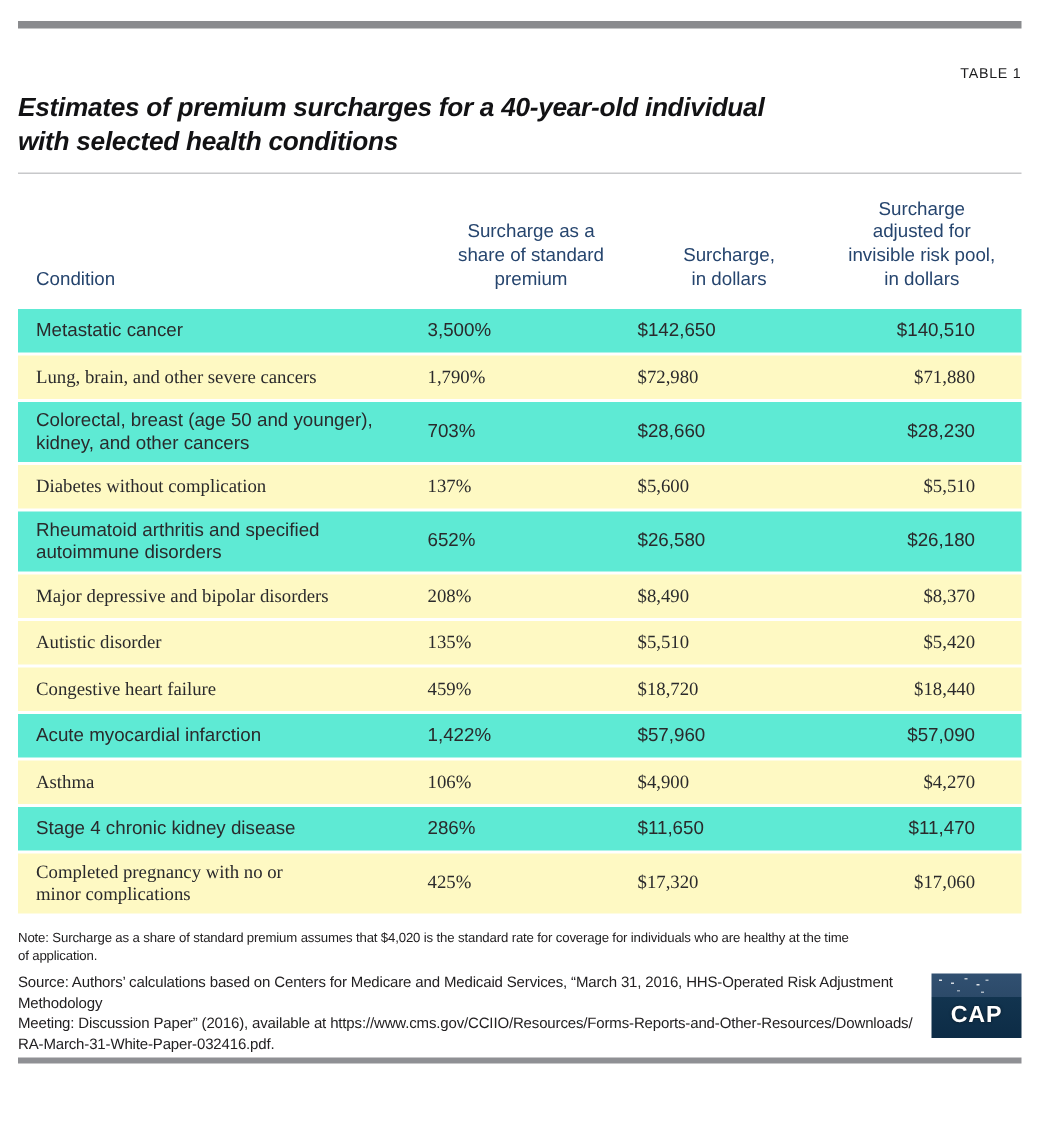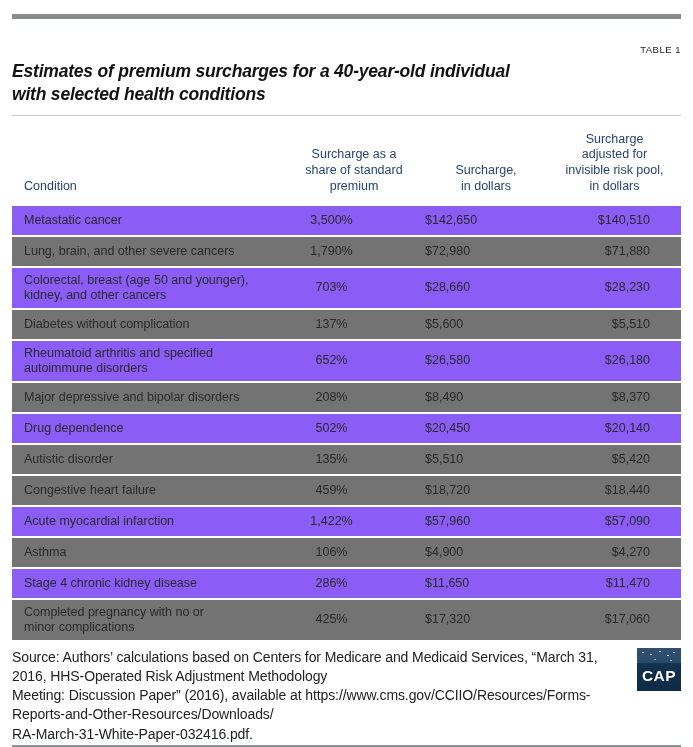--- a/index.html
+++ b/index.html
@@ -24,40 +24,40 @@
   }
   th {
     color:#26456e; font-size:12.5px; font-weight:normal; line-height:1.26;
     vertical-align:bottom; padding:14px 0 9px 0; white-space:pre-line;
   }
   th.h-condition { text-align:left; padding-left:12px; }
   th.h-center { text-align:center; }
   td {
     font-size:12.5px; line-height:1.2; height:29px; box-sizing:border-box;
     padding-top:5px; padding-bottom:5px; vertical-align:middle;
-    background:#8b5cf6; color:#2a2a2c;
+    background:#5eead4; color:#2a2a2c;
   }
-  tr.dark td { background:#737373; }
+  tr.dark td { background:#fef9c3;font-family:Liberation Serif, serif; }
   td.td-condition { text-align:left; padding-left:12px; white-space:pre-line; }
-  td.td-share    { text-align:center; padding-right:46px; }
+  td.td-share    { text-align:left; padding-right:46px; }
   td.td-dollars  { text-align:left; padding-right:29px; }
   td.td-adjusted { text-align:right; padding-right:31px; }
   .note {
     margin-top:8px; font-size:8.8px; line-height:1.38; letter-spacing:-0.1px;
     white-space:pre-line; color:#232122;
   }
   .footer-row {
     margin-top:6px; display:flex; justify-content:space-between; align-items:flex-start;
   }
   .source {
-    font-size:14px; line-height:1.38; letter-spacing:-0.1px; white-space:pre-line;
+    font-size:10px; line-height:1.38; letter-spacing:-0.1px; white-space:pre-line;
     color:#232122; width:612px;
   }
   .cap-logo {
-    width:44px; height:43px; position:relative; flex:0 0 auto;
+    width:60px; height:43px; position:relative; flex:0 0 auto;
     background:linear-gradient(#315071 0%, #2c4a69 36%, #12344f 36%, #0d2c46 100%);
     overflow:hidden;
   }
   .cap-logo .specks { position:absolute; top:4px; left:5px; width:2px; height:1px; background:rgba(255,255,255,0.85);
     box-shadow:8px 2px 0 rgba(255,255,255,0.8), 17px -1px 0 rgba(255,255,255,0.7),
                25px 3px 0 rgba(255,255,255,0.85), 31px 0px 0 rgba(255,255,255,0.6),
                12px 7px 0 rgba(255,255,255,0.5), 28px 8px 0 rgba(255,255,255,0.6); }
   .cap-logo .cap-text {
     position:absolute; left:0; right:0; bottom:6px; text-align:center;
     color:#ffffff; font-weight:bold; font-size:15.5px; letter-spacing:0.5px;
@@ -130,26 +130,20 @@
           <td class="td-share">652%</td>
           <td class="td-dollars">$26,580</td>
           <td class="td-adjusted">$26,180</td>
         </tr>
         <tr class="dark">
           <td class="td-condition">Major depressive and bipolar disorders</td>
           <td class="td-share">208%</td>
           <td class="td-dollars">$8,490</td>
           <td class="td-adjusted">$8,370</td>
         </tr>
-        <tr class="light">
-          <td class="td-condition">Drug dependence</td>
-          <td class="td-share">502%</td>
-          <td class="td-dollars">$20,450</td>
-          <td class="td-adjusted">$20,140</td>
-        </tr>
         <tr class="dark">
           <td class="td-condition">Autistic disorder</td>
           <td class="td-share">135%</td>
           <td class="td-dollars">$5,510</td>
           <td class="td-adjusted">$5,420</td>
         </tr>
         <tr class="dark">
           <td class="td-condition">Congestive heart failure</td>
           <td class="td-share">459%</td>
           <td class="td-dollars">$18,720</td>
@@ -176,20 +170,22 @@
         <tr class="dark">
           <td class="td-condition">Completed pregnancy with no or
 minor complications</td>
           <td class="td-share">425%</td>
           <td class="td-dollars">$17,320</td>
           <td class="td-adjusted">$17,060</td>
         </tr>
       </tbody>
   </table>
 
+  <div class="note">Note: Surcharge as a share of standard premium assumes that $4,020 is the standard rate for coverage for individuals who are healthy at the time
+of application.</div>
 
   <div class="footer-row">
     <div class="source">Source: Authors’ calculations based on Centers for Medicare and Medicaid Services, “March 31, 2016, HHS-Operated Risk Adjustment Methodology
 Meeting: Discussion Paper” (2016), available at https://www.cms.gov/CCIIO/Resources/Forms-Reports-and-Other-Resources/Downloads/
 RA-March-31-White-Paper-032416.pdf.</div>
     <div class="cap-logo">
       <div class="specks"></div>
       <div class="cap-text">CAP</div>
     </div>
   </div>

